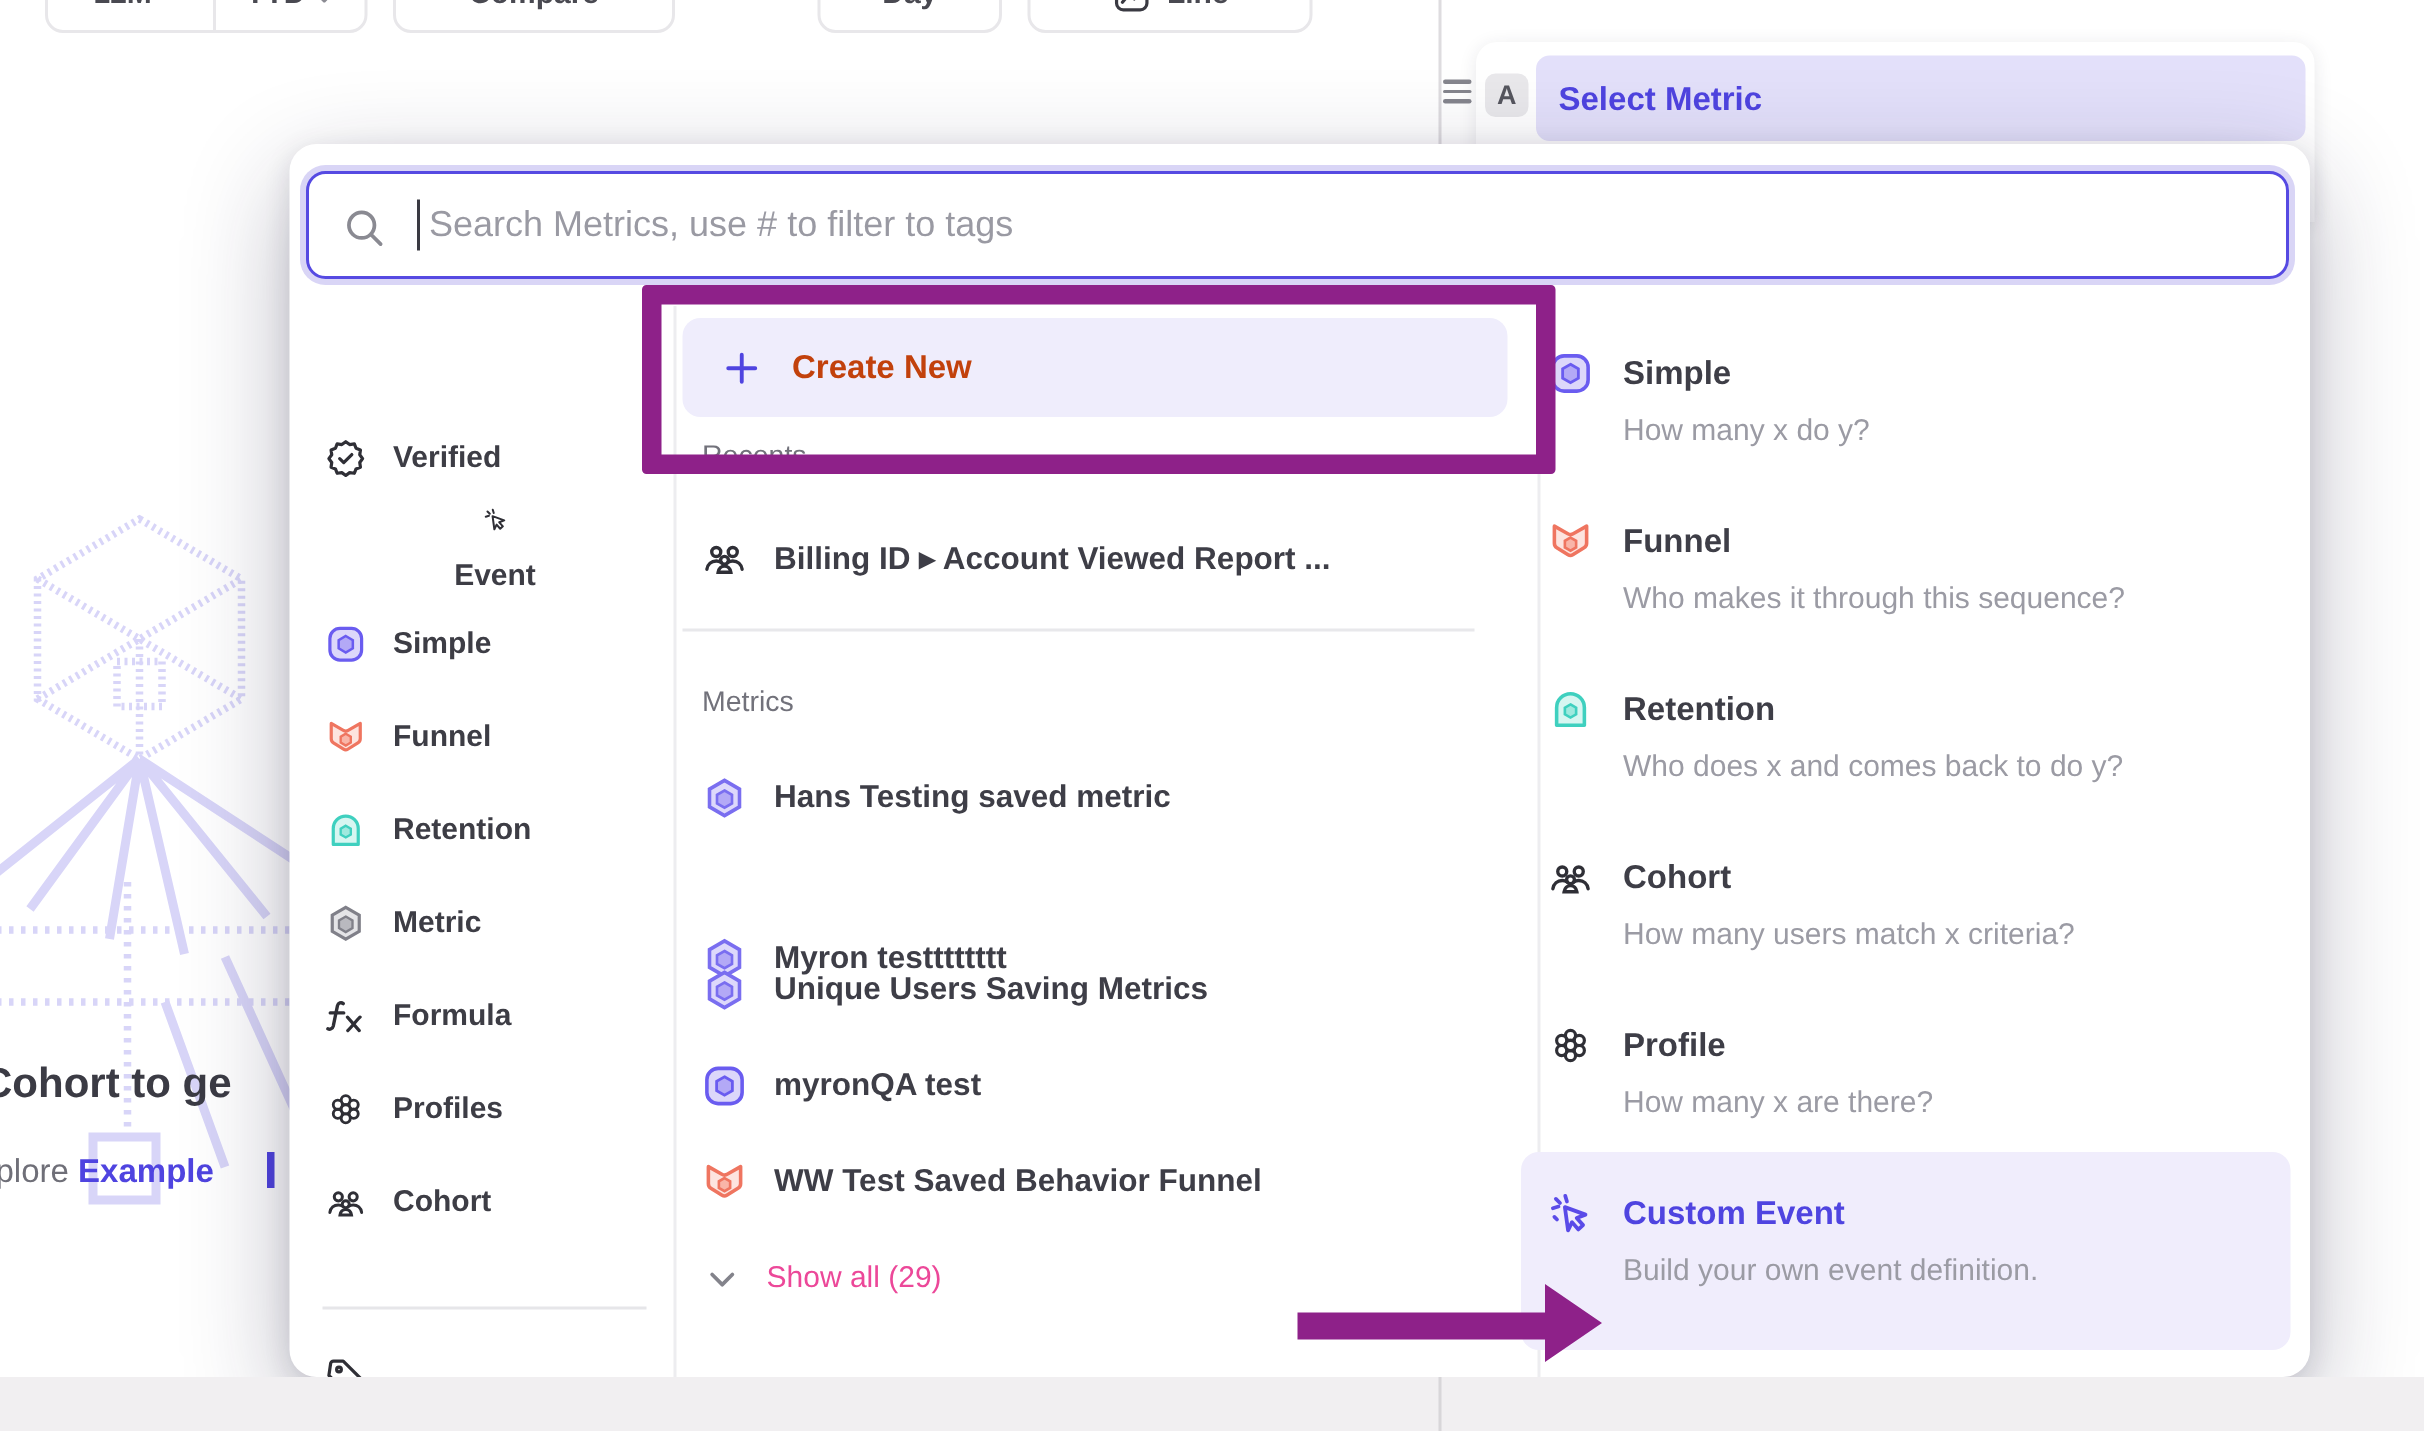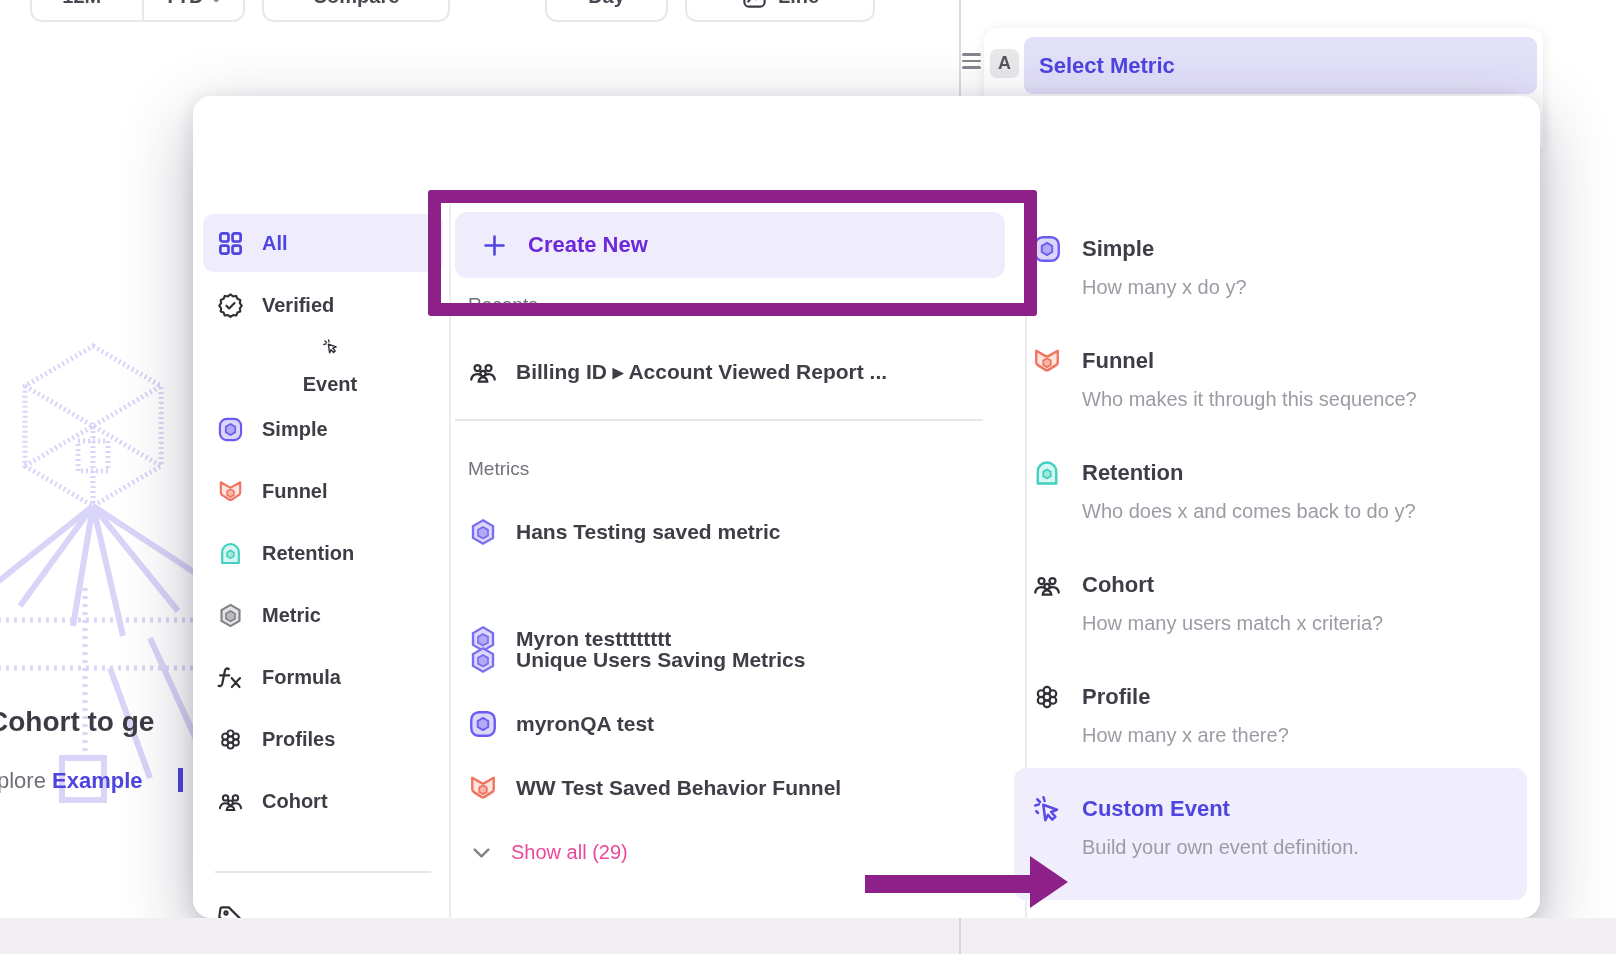--- a/index.html
+++ b/index.html
@@ -50,21 +50,21 @@
   .col-div { position:absolute; top:108px; bottom:0; width:2px; background:#ededf0; }
 
   
   .sb-item { position:absolute; left:10px; width:240px; height:58px; display:flex; align-items:center; gap:18px;
              padding-left:14px; border-radius:10px; font-size:20px; font-weight:600; color:#3d3d45; }
   .sb-item.sel { background:#efedfc; color:#4F44E0; }
   .sb-div { position:absolute; left:22px; top:775px; width:216px; height:1.5px; background:#e6e6e9; }
 
   
   .create-btn { position:absolute; left:262px; top:116px; width:550px; height:66px; background:#efedfc; border-radius:12px;
-                display:flex; align-items:center; gap:20px; padding-left:26px; color:#6d28d9; font-size:22px; font-weight:600; }
+                display:flex; align-items:center; gap:20px; padding-left:26px; color:#c2410c; font-size:22px; font-weight:600; }
   .sec-hdr { position:absolute; left:275px; font-size:19px; color:#72727b; }
   .mid-row { position:absolute; left:275px; height:40px; display:flex; align-items:center; gap:18px;
              font-size:21px; font-weight:600; color:#3e3e47; white-space:nowrap; }
   .mid-div { position:absolute; left:262px; top:323px; width:528px; height:1.5px; background:#e8e8eb; }
   .show-all { position:absolute; left:275px; top:736px; height:40px; display:flex; align-items:center; gap:16px;
               font-size:20px; font-weight:500; color:#ec4899; }
 
   
   .rt-row { position:absolute; left:839px; width:480px; }
   .rt-ic { position:absolute; left:0; top:0; }
@@ -237,30 +237,33 @@
       <span></span>
       <span></span>
     </div>
   <div class="a-badge">A</div>
   <div class="metric-pill">
       <span>Select Metric</span>
     </div>
 
   <div class="modal">
 
+    <div class="search-ring">
+      <div class="search-field">
+        <svg class="search-ic icon30">
+            <use href="#ic-search"></use>
+          </svg>
+        <div class="caret-bar"></div>
+        <input type="text" placeholder="Search Metrics, use # to filter to tags" style="">
+      </div>
+    </div>
 
     <div class="col-div" style="left:256px;"></div>
     <div class="col-div" style="left:832px;"></div>
 
-    <div class="sb-item sel" style="top:118px;">
-      <svg class="icon24">
-          <use href="#ic-grid"></use>
-        </svg>
-      <span>All</span>
-    </div>
     <div class="sb-item" style="top:180px;">
       <svg class="icon24">
           <use href="#ic-seal"></use>
         </svg>
       <span>Verified</span>
     </div>
     <div class="sb-item" style="top:242px;flex-direction:column;">
       <svg class="icon24">
           <use href="#ic-cursor"></use>
         </svg>

